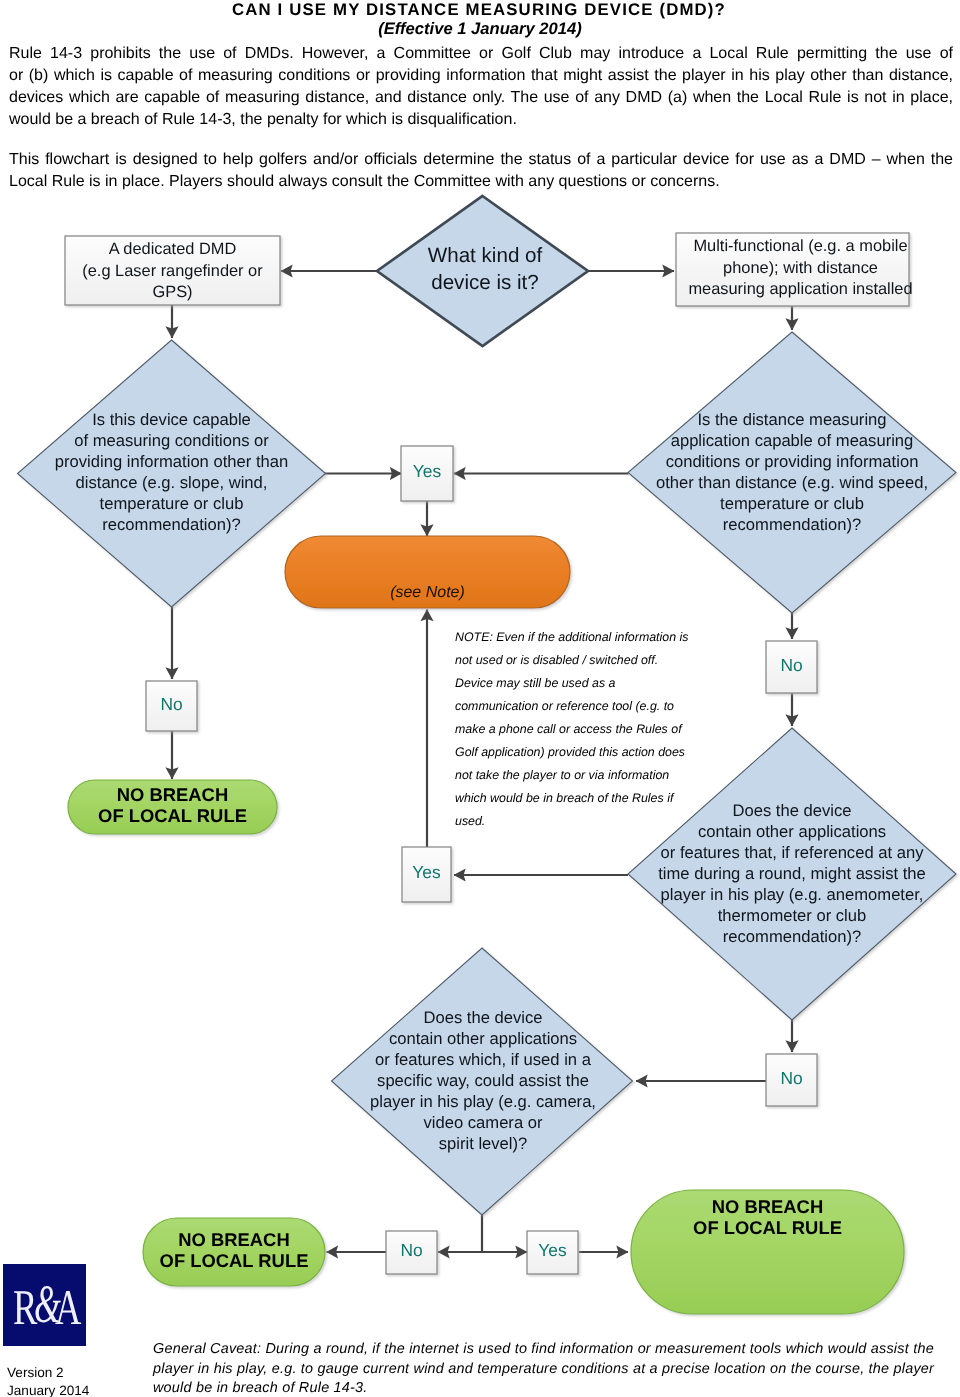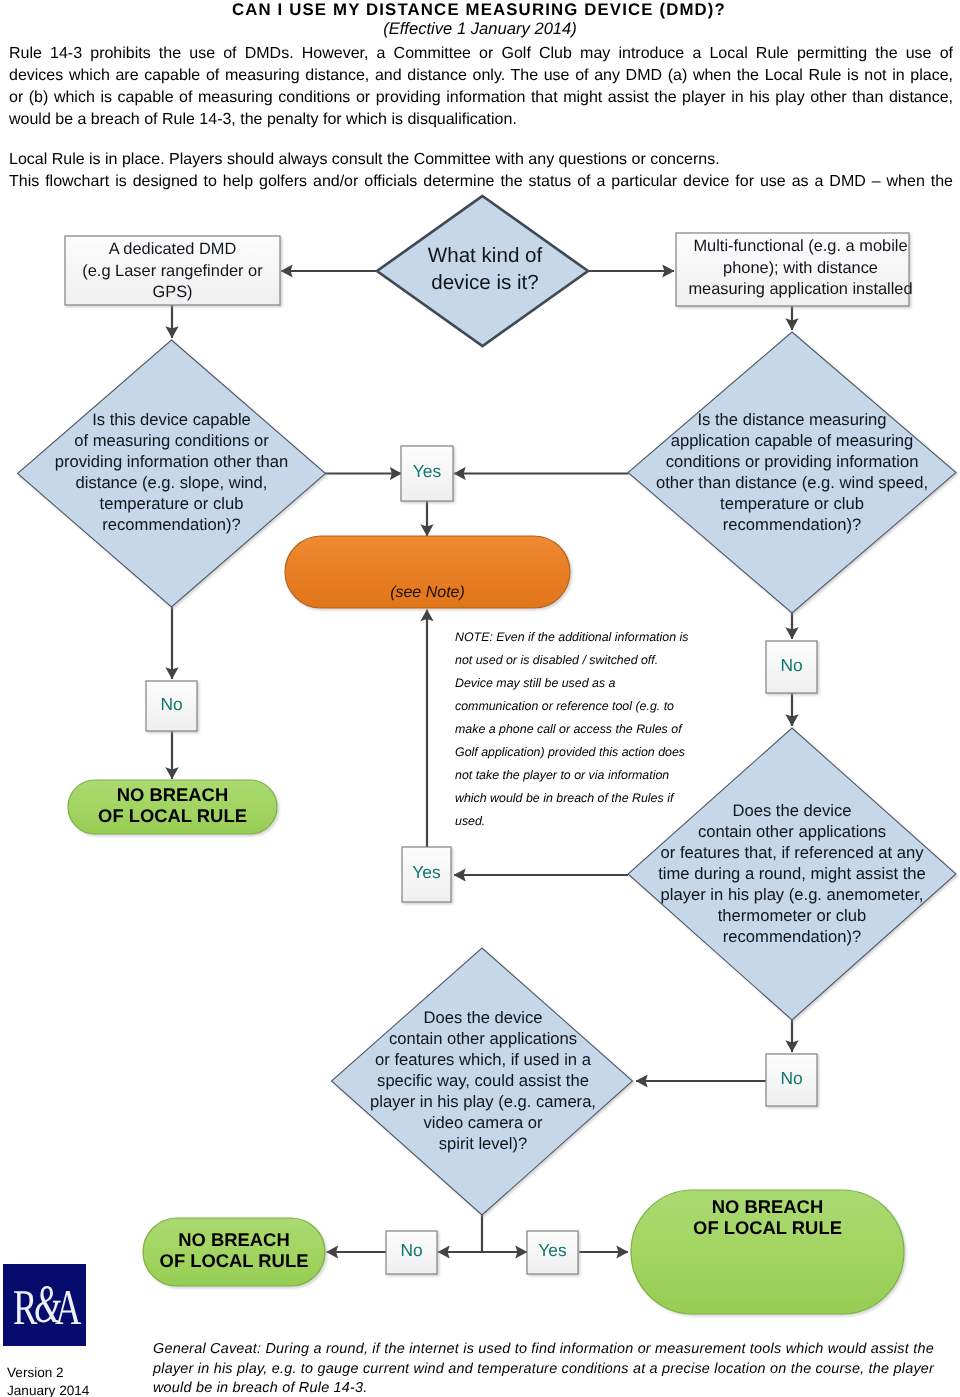--- a/index.html
+++ b/index.html
@@ -8,21 +8,21 @@
   #page{position:relative;width:960px;height:1397px;transform:translateZ(0);}
   .abs{position:absolute;}
   #chart{position:absolute;left:0;top:0;}
 
   
   .jline{text-align:justify;text-align-last:justify;white-space:nowrap;}
   .jline.last{text-align-last:left;}
 
   
   #hdr-title{left:-1px;top:0px;width:960px;text-align:center;font-size:16.8px;font-weight:bold;letter-spacing:1.15px;}
-  #hdr-sub{left:0;top:19px;width:960px;text-align:center;font-size:16.6px;font-weight:normal;font-style:italic;}
+  #hdr-sub{left:0;top:19px;width:960px;text-align:center;font-size:16.6px;font-weight:bold;font-style:italic;}
   .body-para{font-size:16px;line-height:22px;}
   #para1{left:9px;top:43px;width:944px;}
   #para2{left:9px;top:149px;width:944px;}
 
   
   .ftxt{position:absolute;text-align:center;font-size:16.6px;line-height:21px;color:#10151c;white-space:pre-line;}
   .ftxt.big{font-size:20.6px;line-height:27px;}
   .boxtxt{position:absolute;text-align:center;font-size:16.4px;line-height:21.5px;color:#10151c;white-space:pre-line;}
   .yn{position:absolute;text-align:center;font-size:17.4px;color:#0f766e;line-height:17.4px;}
   .cap{position:absolute;text-align:center;font-weight:bold;font-size:18.4px;line-height:21px;color:#000;white-space:pre-line;}
@@ -127,27 +127,27 @@
     <rect x="68" y="780" width="209" height="54" rx="27" ry="27" fill="url(#greeng)" stroke="#79b23c" stroke-width="1.2" filter="url(#sh)"></rect>
     <rect x="143" y="1218" width="182" height="68" rx="34" ry="34" fill="url(#greeng)" stroke="#79b23c" stroke-width="1.2" filter="url(#sh)"></rect>
     <rect x="631" y="1190" width="273" height="124" rx="62" ry="62" fill="url(#greeng)" stroke="#79b23c" stroke-width="1.2" filter="url(#sh)"></rect>
   </g>
 </svg>
 
 <div class="abs" id="hdr-title">CAN I USE MY DISTANCE MEASURING DEVICE (DMD)?</div>
 <div class="abs" id="hdr-sub">(Effective 1 January 2014)</div>
 <div class="abs body-para" id="para1">
       <div class="jline">Rule 14-3 prohibits the use of DMDs. However, a Committee or Golf Club may introduce a Local Rule permitting the use of</div>
+      <div class="jline">or (b) which is capable of measuring conditions or providing information that might assist the player in his play other than distance,</div>
       <div class="jline">devices which are capable of measuring distance, and distance only. The use of any DMD (a) when the Local Rule is not in place,</div>
-      <div class="jline">or (b) which is capable of measuring conditions or providing information that might assist the player in his play other than distance,</div>
       <div class="jline last">would be a breach of Rule 14-3, the penalty for which is disqualification.</div>
     </div>
 <div class="abs body-para" id="para2">
+      <div class="jline">This flowchart is designed to help golfers and/or officials determine the status of a particular device for use as a DMD – when the</div>
       <div class="jline last">Local Rule is in place. Players should always consult the Committee with any questions or concerns.</div>
-      <div class="jline">This flowchart is designed to help golfers and/or officials determine the status of a particular device for use as a DMD – when the</div>
     </div>
 
 <div class="ftxt big" style="left:375px;top:242px;width:220px;">What kind of
 device is it?</div>
 <div class="boxtxt" style="left:66px;top:239px;width:213px;">A dedicated DMD
 (e.g Laser rangefinder or
 GPS)</div>
 <div class="boxtxt" style="left:677px;top:236px;width:231px;padding-left:8px;">Multi-functional (e.g. a mobile
 phone); with distance
 measuring application installed</div>

